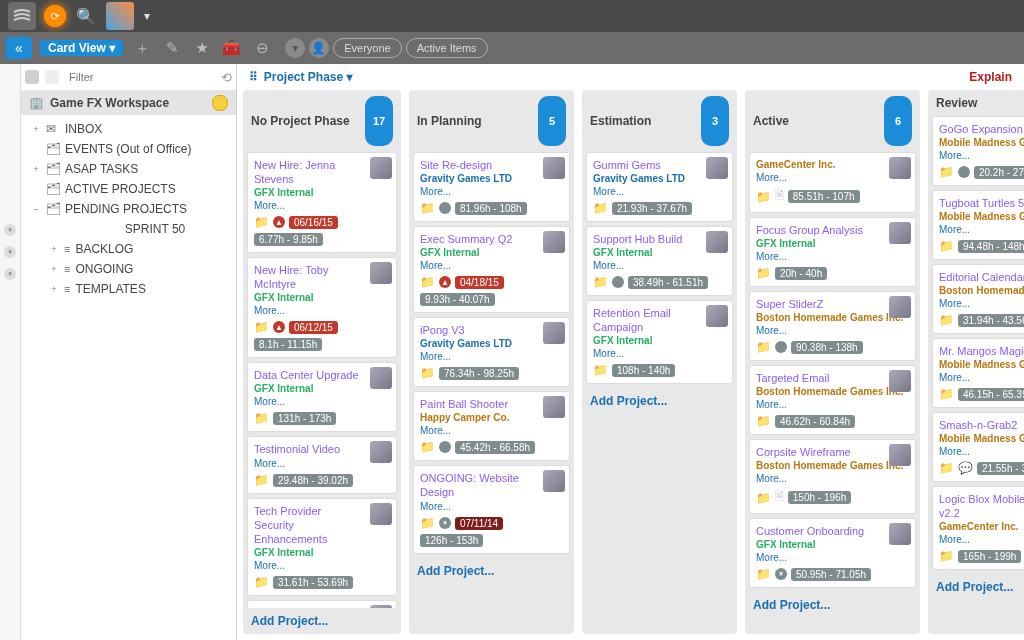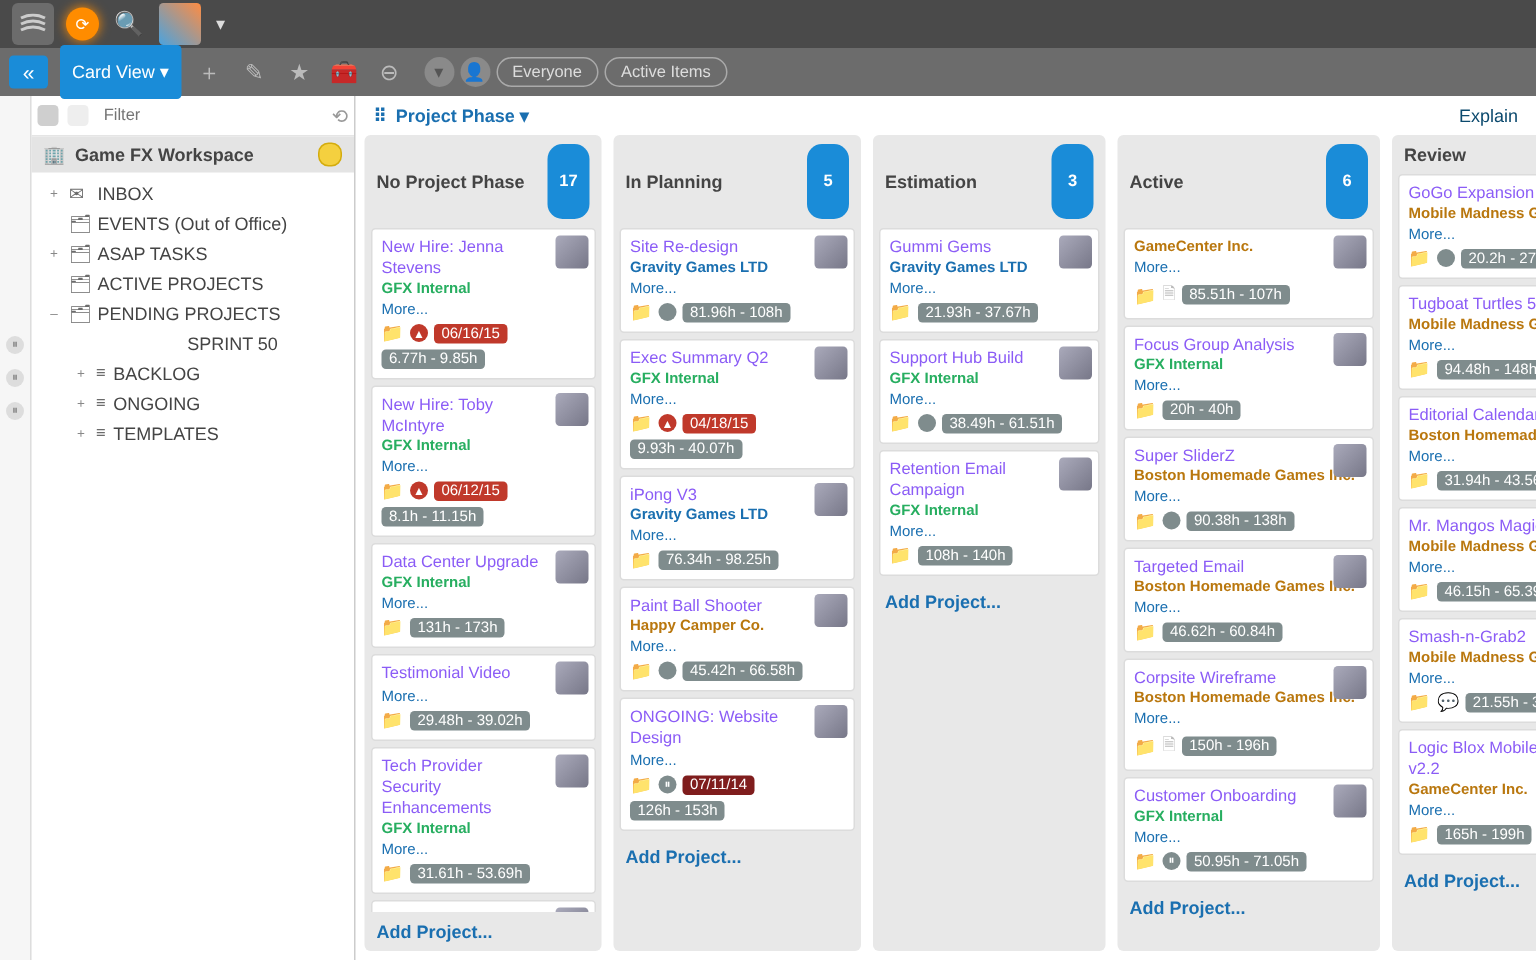--- a/index.html
+++ b/index.html
@@ -7,21 +7,21 @@
 .topbar{background:#4a4a4a;height:32px;display:flex;align-items:center;padding:0 8px;}
 .logo{width:28px;height:28px;background:#6c6c6c;border-radius:4px;margin-right:8px;display:flex;align-items:center;justify-content:center;color:#ccc;}
 .topnav{display:flex;gap:2px;align-items:center;flex:1;}
 .topnav .item{padding:6px 10px;color:#ddd;border-radius:3px;}
 .topnav .item.active{background:#1a8cd8;color:#fff;}
 .topright{display:flex;align-items:center;gap:10px;color:#ddd;}
 .topright .glow{width:22px;height:22px;border-radius:11px;background:#ff8c00;box-shadow:0 0 8px #ff8c00;display:flex;align-items:center;justify-content:center;color:#fff;font-size:11px;}
 .topright .avatar{width:28px;height:28px;border-radius:3px;background:linear-gradient(45deg,#4aa3df,#ff8c42);}
 .subbar{background:#6c6c6c;height:32px;display:flex;align-items:center;padding:0 6px;gap:8px;}
 .chev{width:26px;height:22px;background:#1a8cd8;border-radius:3px;color:#fff;display:flex;align-items:center;justify-content:center;font-size:14px;}
-.viewbtn{background:#1a8cd8;color:#fff;height:36px;border-radius:3px;display:flex;align-items:center;padding:0 8px;gap:6px;font-weight:normal;}
+.viewbtn{background:#1a8cd8;color:#fff;height:16px;border-radius:3px;display:flex;align-items:center;padding:0 8px;gap:6px;font-weight:bold;}
 .grayicon{width:22px;height:22px;border-radius:11px;color:#bbb;display:flex;align-items:center;justify-content:center;font-size:15px;}
 .pillbar{display:flex;align-items:center;gap:4px;margin-left:4px;}
 .pillbar .pill{height:18px;border:1px solid #aaa;border-radius:10px;background:#6c6c6c;color:#ddd;padding:0 10px;display:flex;align-items:center;font-size:11px;}
 .pillbar .roundicon{width:20px;height:20px;border-radius:10px;background:#8a8a8a;color:#555;display:flex;align-items:center;justify-content:center;}
 .shell{display:flex;height:576px;}
 .sidebar{width:215px;border-right:1px solid #ccc;display:flex;flex-direction:column;}
 .ministrip{display:flex;align-items:center;gap:6px;height:22px;padding:2px 4px;border-bottom:1px solid #e5e5e5;}
 .ministrip .pill{width:18px;height:14px;border-radius:3px;background:#cfcfcf;}
 .filter{flex:1;border:none;outline:none;font-size:11px;color:#888;padding:2px 4px;}
 .refresh{color:#999;font-size:13px;}
@@ -31,21 +31,21 @@
 .tree .row{display:flex;align-items:center;padding:3px 2px;gap:5px;color:#444;border-radius:3px;}
 .tree .row .exp{width:10px;text-align:center;color:#888;font-size:9px;}
 .tree .row .ic{width:14px;color:#6b6b6b;font-size:12px;}
 .tree .row.child2{padding-left:34px;justify-content:center;}
 .tree .row.l1{padding-left:20px;font-weight:normal;}
 .vstrip{width:20px;background:#f6f6f6;border-right:1px solid #ddd;display:flex;flex-direction:column;align-items:center;gap:10px;padding-top:160px;}
 .vstrip .dot{width:12px;height:12px;border-radius:6px;background:#ddd;color:#888;font-size:8px;display:flex;align-items:center;justify-content:center;}
 .board{flex:1;display:flex;flex-direction:column;overflow:hidden;}
 .phaseheader{display:flex;align-items:center;padding:6px 12px;gap:6px;color:#1a6fb0;font-weight:bold;}
 .phaseheader .grip{color:#1a6fb0;}
-.phaseheader .explain{margin-left:auto;color:#0c4a6e;font-weight:normal;}
+.phaseheader .explain{margin-left:auto;color:#b91c1c;font-weight:bold;}
 .lanes{flex:1;display:flex;gap:8px;padding:0 6px 6px 6px;overflow:hidden;}
 .lane{background:#e8e8e8;border-radius:4px;width:165px;flex:0 0 165px;display:flex;flex-direction:column;}
 .lane.first{width:158px;flex:0 0 158px;}
 .lane.narrow{width:155px;flex:0 0 155px;}
 .lane.wide{width:175px;flex:0 0 175px;}
 .lanehead{display:flex;align-items:center;padding:6px 8px;font-weight:bold;color:#444;}
 .count{margin-left:auto;background:#1a8cd8;color:#fff;border-radius:10px;min-width:18px;height:18px;display:flex;align-items:center;justify-content:center;font-size:11px;padding:16px 5px;}
 .cards{overflow-y:auto;padding:0 4px 4px 4px;display:flex;flex-direction:column;gap:4px;}
 .card{background:#fff;border:1px solid #dcdcdc;border-radius:3px;padding:5px 6px 6px 6px;position:relative;}
 .card .title{color:#8b5cf6;font-size:11px;line-height:14px;padding-right:28px;}

